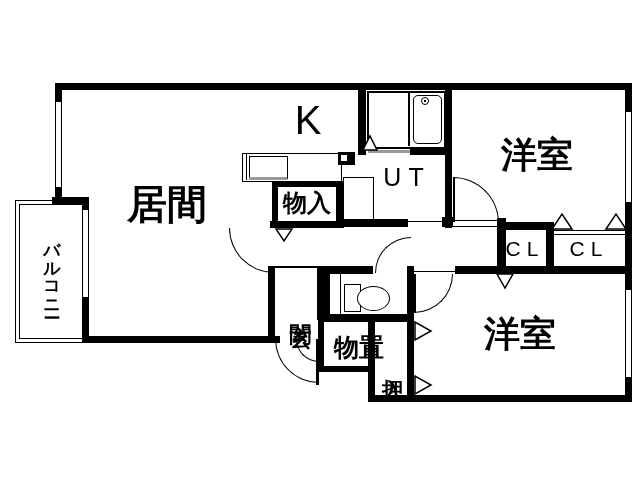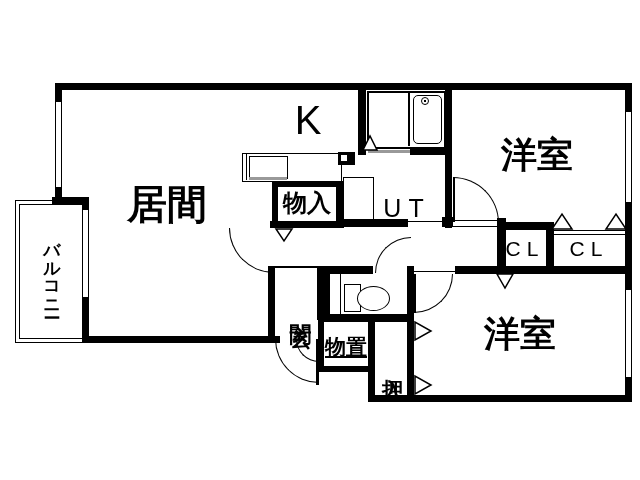--- a/index.html
+++ b/index.html
@@ -122,20 +122,20 @@
   <svg class="tri" style="left:414px;top:375px;" width="18" height="20">
       <polygon points="1,1 1,19 17,10" fill="#fff" stroke="#000" stroke-width="1.5"></polygon>
     </svg>
 
   <div class="lbl" style="left:126px;top:182px;width:82px;height:44px;font-size:40px;">居間</div>
   <div class="lbl" style="left:288px;top:99px;width:40px;height:42px;font-size:40px;font-weight:500;">K</div>
   <div class="lbl" style="left:497px;top:135px;width:80px;height:40px;font-size:36px;">洋室</div>
   <div class="lbl" style="left:480px;top:314px;width:80px;height:40px;font-size:36px;">洋室</div>
   <div class="lbl vert" style="left:41px;top:210px;width:22px;height:120px;font-size:17px;">バルコニー</div>
   <div class="lbl vert" style="left:288px;top:280px;width:25px;height:54px;font-size:22px;">玄関</div>
-  <div class="lbl" style="left:382px;top:194px;width:50px;height:28px;font-size:25px;letter-spacing:7px;font-weight:500;">UT</div>
+  <div class="lbl" style="left:382px;top:163px;width:50px;height:28px;font-size:25px;letter-spacing:7px;font-weight:500;">UT</div>
   <div class="lbl" style="left:280px;top:190px;width:54px;height:26px;font-size:24px;">物入</div>
-  <div class="lbl" style="left:323px;top:335px;width:46px;height:24px;font-size:21px;text-decoration:underline;">物置</div>
+  <div class="lbl" style="left:336px;top:335px;width:46px;height:24px;font-size:25px;">物置</div>
   <div class="lbl vert" style="left:381px;top:338px;width:23px;height:48px;font-size:21px;">押入</div>
   <div class="lbl" style="left:506px;top:238px;width:38px;height:22px;font-size:21px;letter-spacing:6px;font-weight:500;">CL</div>
   <div class="lbl" style="left:570px;top:238px;width:38px;height:22px;font-size:21px;letter-spacing:6px;font-weight:500;">CL</div>
 
 </div>
 
 </body></html>

